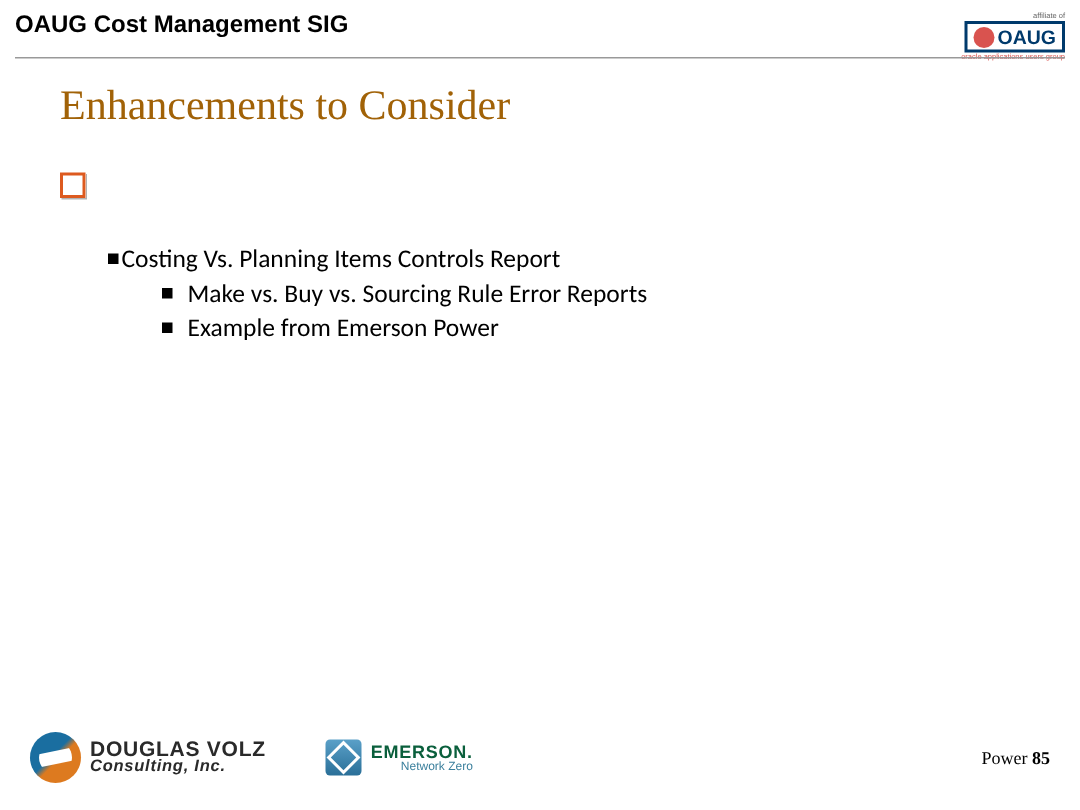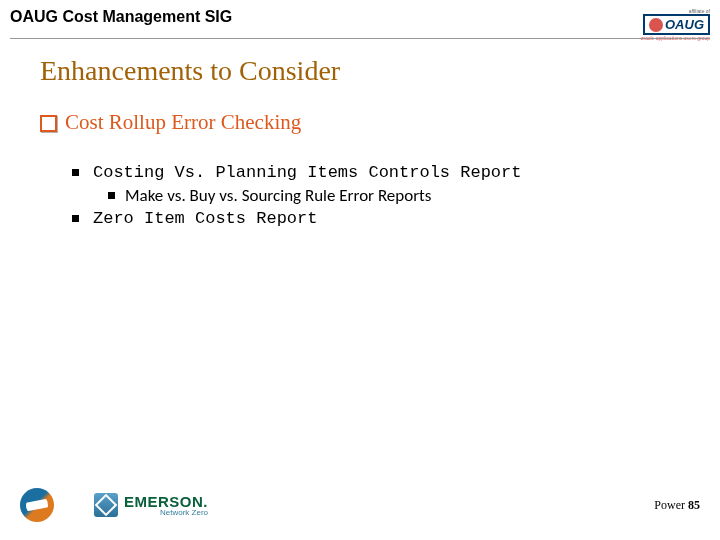--- a/index.html
+++ b/index.html
@@ -40,21 +40,20 @@
   .oaug-box {
     border: 2px solid #003a6c;
     padding: 1px 4px;
     font-family: Arial, sans-serif;
     font-weight: bold;
     font-size: 13px;
     color: #003a6c;
     background: #fff;
     display: flex;
     align-items: center;
-    font-style: italic;
   }
   .oaug-gear {
     width: 14px;
     height: 14px;
     background: #d9534f;
     border-radius: 50%;
     margin-right: 2px;
     position: relative;
   }
   .oaug-tag {
@@ -116,22 +115,21 @@
     top: 162px;
     left: 72px;
     right: 40px;
     font-family: Calibri, Arial, sans-serif;
     font-size: 17px;
     color: #000;
     line-height: 1.35;
   }
   .b1 {
     display: flex;
-    gap: 14px;
-    font-family: Liberation Mono, monospace;
+    gap: 2px;
   }
   .b2 {
     display: flex;
     gap: 10px;
     margin-left: 36px;
     text-align: center;
   }
   .sq {
     flex-shrink: 0;
     width: 7px;
@@ -178,21 +176,21 @@
   .emerson {
     margin-left: 40px;
     display: flex;
     align-items: center;
     gap: 6px;
   }
   .em-text { line-height: 1; }
   .em-line1 {
     font-family: Arial, sans-serif;
     font-weight: bold;
-    font-size: 15px;
+    font-size: 12px;
     color: #0a5f3c;
     letter-spacing: 0.5px;
   }
   .em-line2 {
     font-family: Arial, sans-serif;
     font-size: 8px;
     color: #3a7f9c;
     text-align: right;
   }
   .em-icon {
@@ -234,42 +232,45 @@
   </div>
 </div>
 
 <div class="divider"></div>
 
 <div class="slide-title">Enhancements to Consider</div>
 
 <div class="section">
   <div class="section-row">
     <div class="box-bullet"></div>
-    <div class="section-text">Cost Rollup Error Checking</div>
   </div>
 </div>
 
 <div class="bullets">
   <div class="b1">
     <div class="sq"></div>
     <div>Costing Vs. Planning Items Controls Report</div>
   </div>
   <div class="b2">
     <div class="sq"></div>
     <div>Make vs. Buy vs. Sourcing Rule Error Reports</div>
   </div>
-  <div class="b1">
+  <div class="b2">
     <div class="sq"></div>
-    <div>Zero Item Costs Report</div>
+    <div>Example from Emerson Power</div>
   </div>
 </div>
 
 <div class="footer">
   <div class="dv-logo">
     <div class="dv-swirl"></div>
+    <div class="dv-text">
+      <div class="dv-line1">DOUGLAS VOLZ</div>
+      <div class="dv-line2">Consulting, Inc.</div>
+    </div>
   </div>
   <div class="emerson">
     <div class="em-icon">
         <div class="em-icon-inner"></div>
       </div>
     <div class="em-text">
       <div class="em-line1">EMERSON.</div>
       <div class="em-line2">Network Zero</div>
     </div>
   </div>

